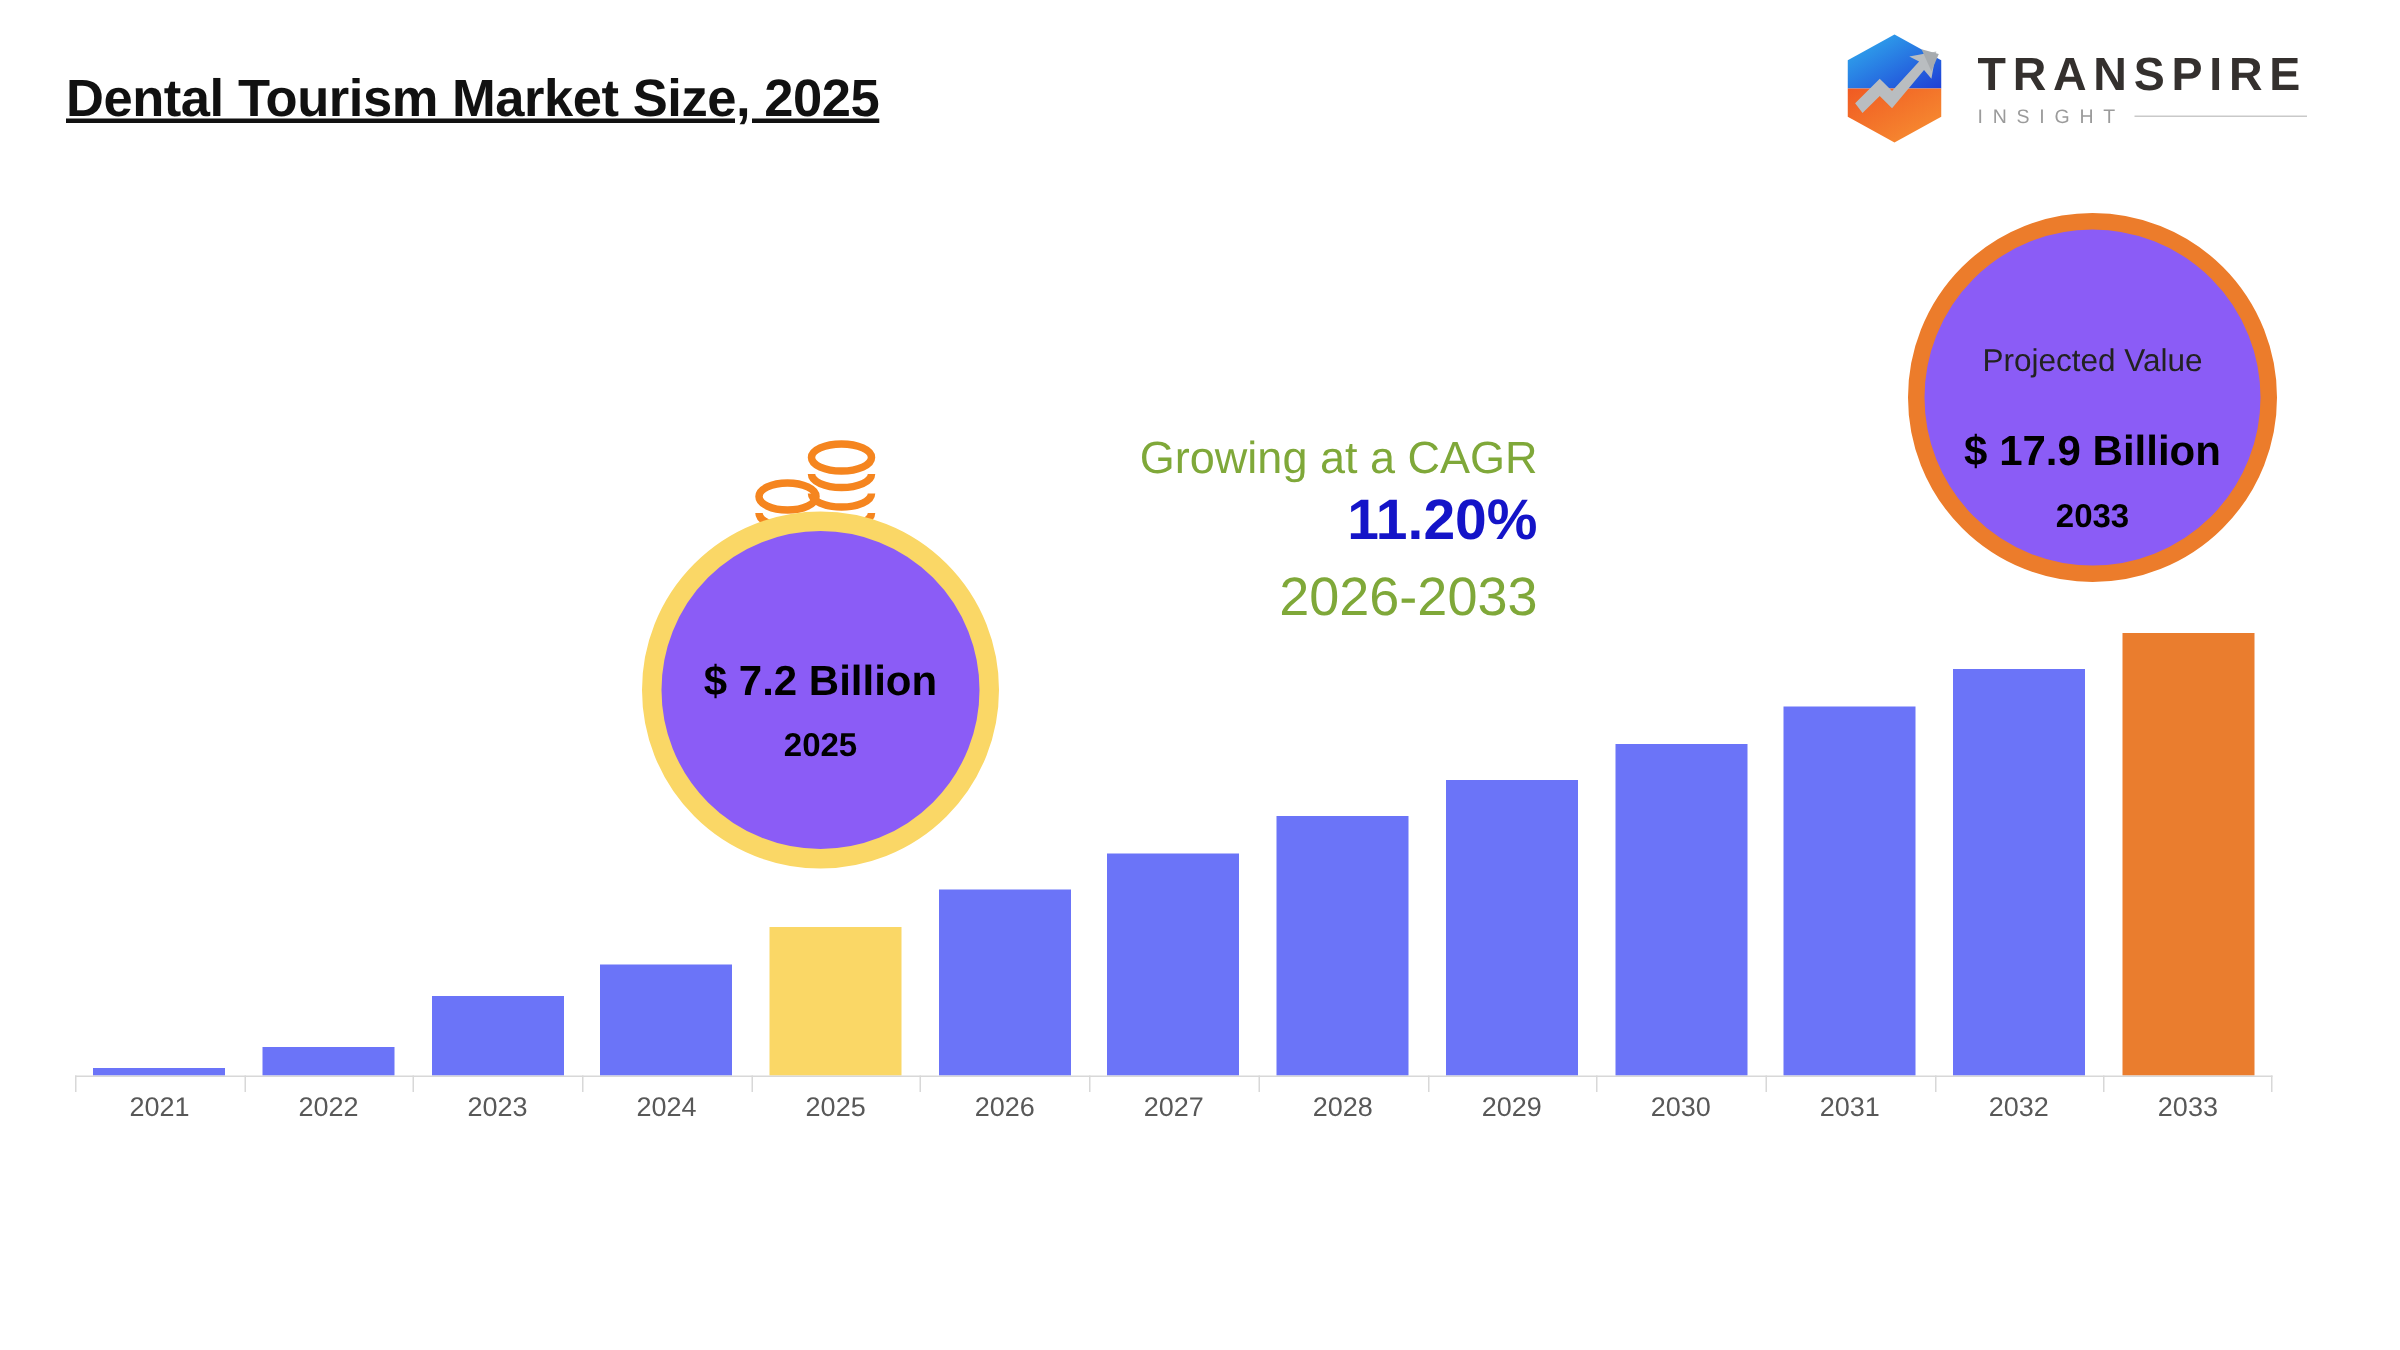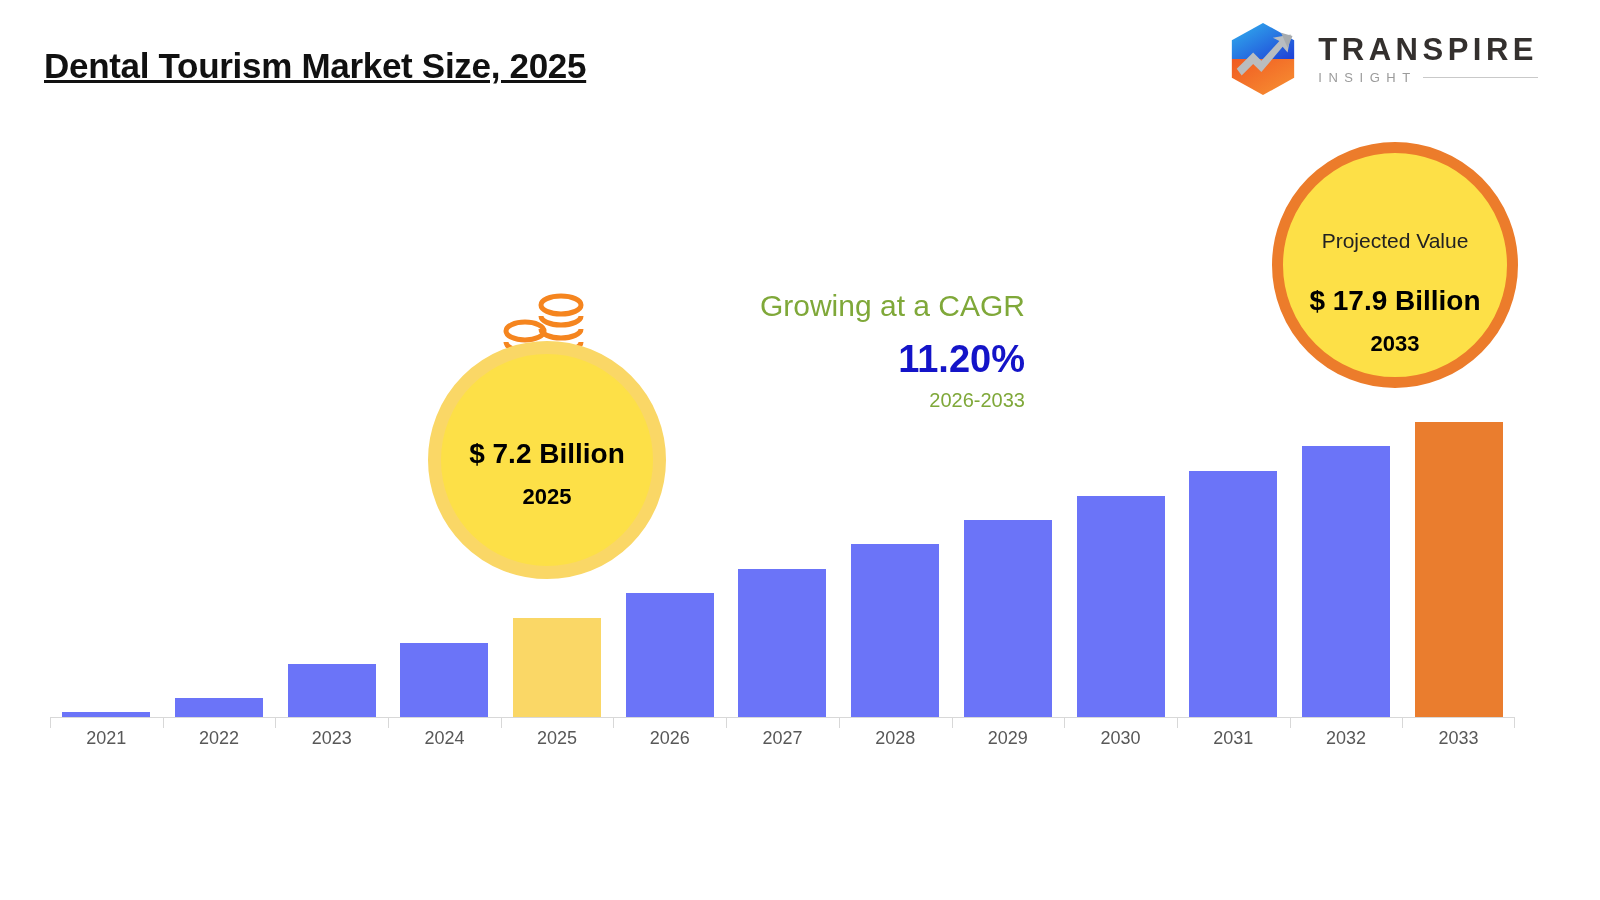--- a/index.html
+++ b/index.html
@@ -139,21 +139,21 @@
     flex: 1 1 0;
     text-align: center;
     font-size: 18px;
     color: #585858;
   }
 
   
   .callout {
     position: absolute;
     border-radius: 50%;
-    background: #fde047;
+    background: #8b5cf6;
     box-sizing: border-box;
     display: flex;
     flex-direction: column;
     align-items: center;
     justify-content: center;
     text-align: center;
   }
   .callout-left {
     left: 428px;
     top: 341px;
@@ -211,24 +211,24 @@
   .cagr-top {
     font-size: 30px;
     color: #7fa839;
     line-height: 1.2;
   }
   .cagr-value {
     font-size: 38px;
     font-weight: bold;
     color: #1414c8;
     line-height: 1.25;
-    margin-top: 12px;
+    margin-top: 0;
   }
   .cagr-range {
-    font-size: 20px;
+    font-size: 36px;
     color: #7fa839;
     line-height: 1.2;
     margin-top: 4px;
   }
 </style>
 </head>
 <body>
 
 <div id="page">
 

